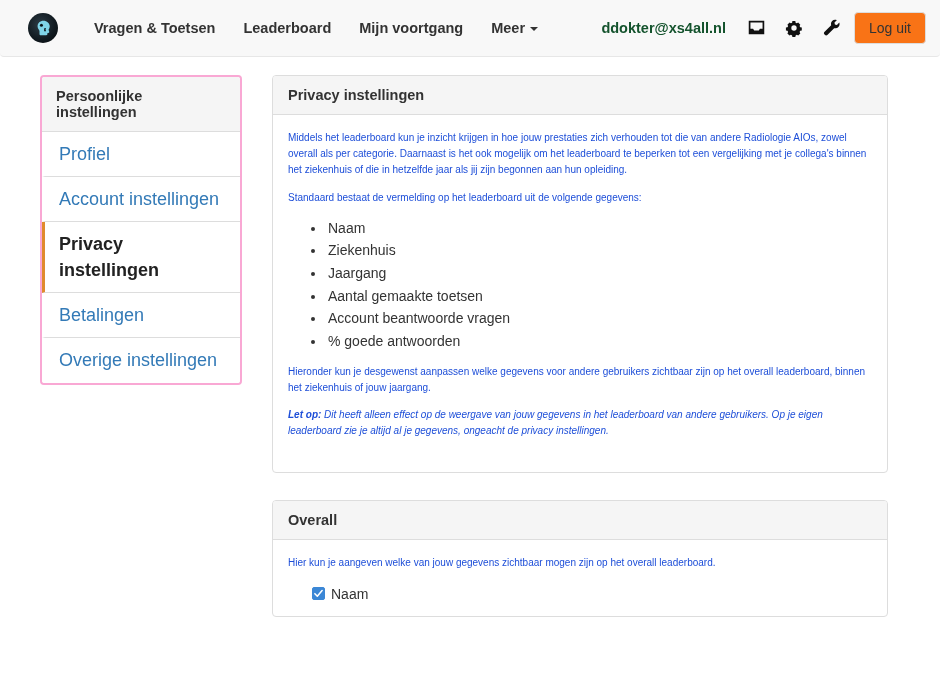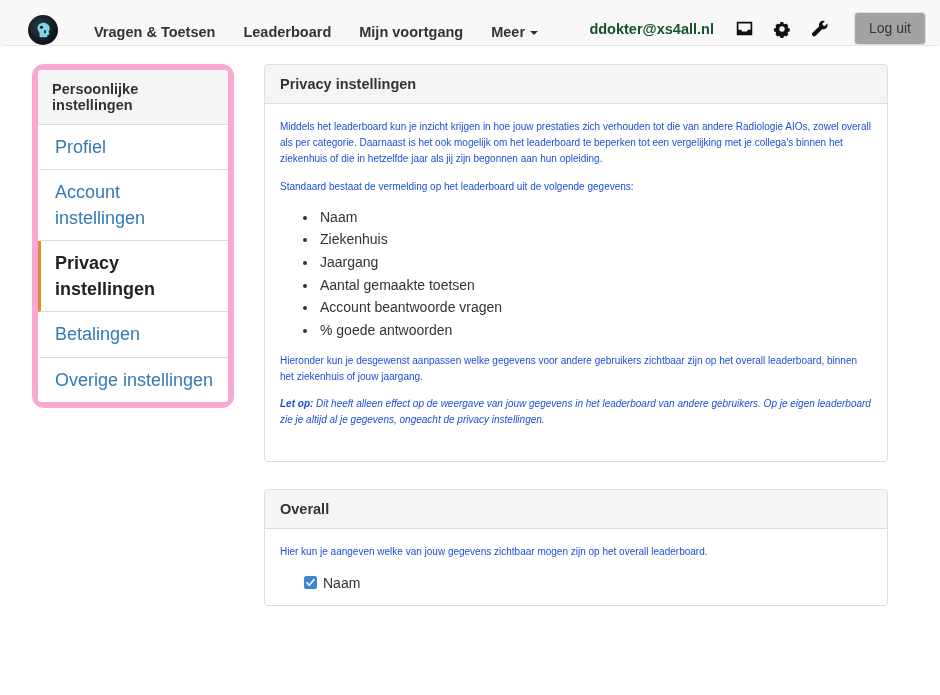--- a/index.html
+++ b/index.html
@@ -9,29 +9,29 @@
     background: #ffffff;
     font-family: "Liberation Sans", sans-serif;
     font-size: 14px;
     color: #333333;
     overflow: hidden;
   }
 
   
   .navbar {
     position: relative;
-    height: 46px;
+    height: 57px;
     background: #f8f8f8;
     border: 1px solid #e7e7e7;
     border-top: none;
     border-left: none;
     border-right: none;
     border-radius: 0 0 4px 4px;
     display: flex;
-    align-items: flex-end;
+    align-items: center;
     padding: 0 14px 0 28px;
   }
   .brand {
     width: 30px; height: 30px;
     border-radius: 50%;
     background: radial-gradient(circle at 42% 38%, #2d3c46 0%, #111a20 58%, #05080a 100%);
     display: flex; align-items: center; justify-content: center;
     margin-right: 22px;
     flex: none;
     overflow: hidden;
@@ -68,46 +68,46 @@
     color: #14532d;
     padding: 0 12px 0 0;
     white-space: nowrap;
   }
   .nav-icon {
     padding: 0 10px;
     display: flex; align-items: center; justify-content: center;
     color: #111111;
   }
   .btn-logout {
-    margin-left: 16px;
-    background: #a3a3a3;
+    margin-left: 4px;
+    background: #f97316;
     border: 1px solid #dddddd;
     border-radius: 4px;
     padding: 7px 14px;
     font-size: 14px;
     color: #333333;
     font-family: "Liberation Sans", sans-serif;
     line-height: 1.2;
     cursor: pointer;
   }
 
   
   .page {
     display: flex;
     padding: 18px 0 0 0;
     align-items: flex-start;
   }
 
   
   .sidebar {
     width: 202px;
-    margin-left: 32px;
+    margin-left: 40px;
     background: #ffffff;
-    border: 6px solid #f9a8d4;
-    border-radius: 12px;
+    border: 2px solid #f9a8d4;
+    border-radius: 4px;
     flex: none;
   }
   .sidebar-header {
     background: #f5f5f5;
     border-bottom: 1px solid #dddddd;
     padding: 11px 14px;
     font-weight: bold;
     font-size: 14.5px;
     color: #333333;
     border-radius: 3px 3px 0 0;

